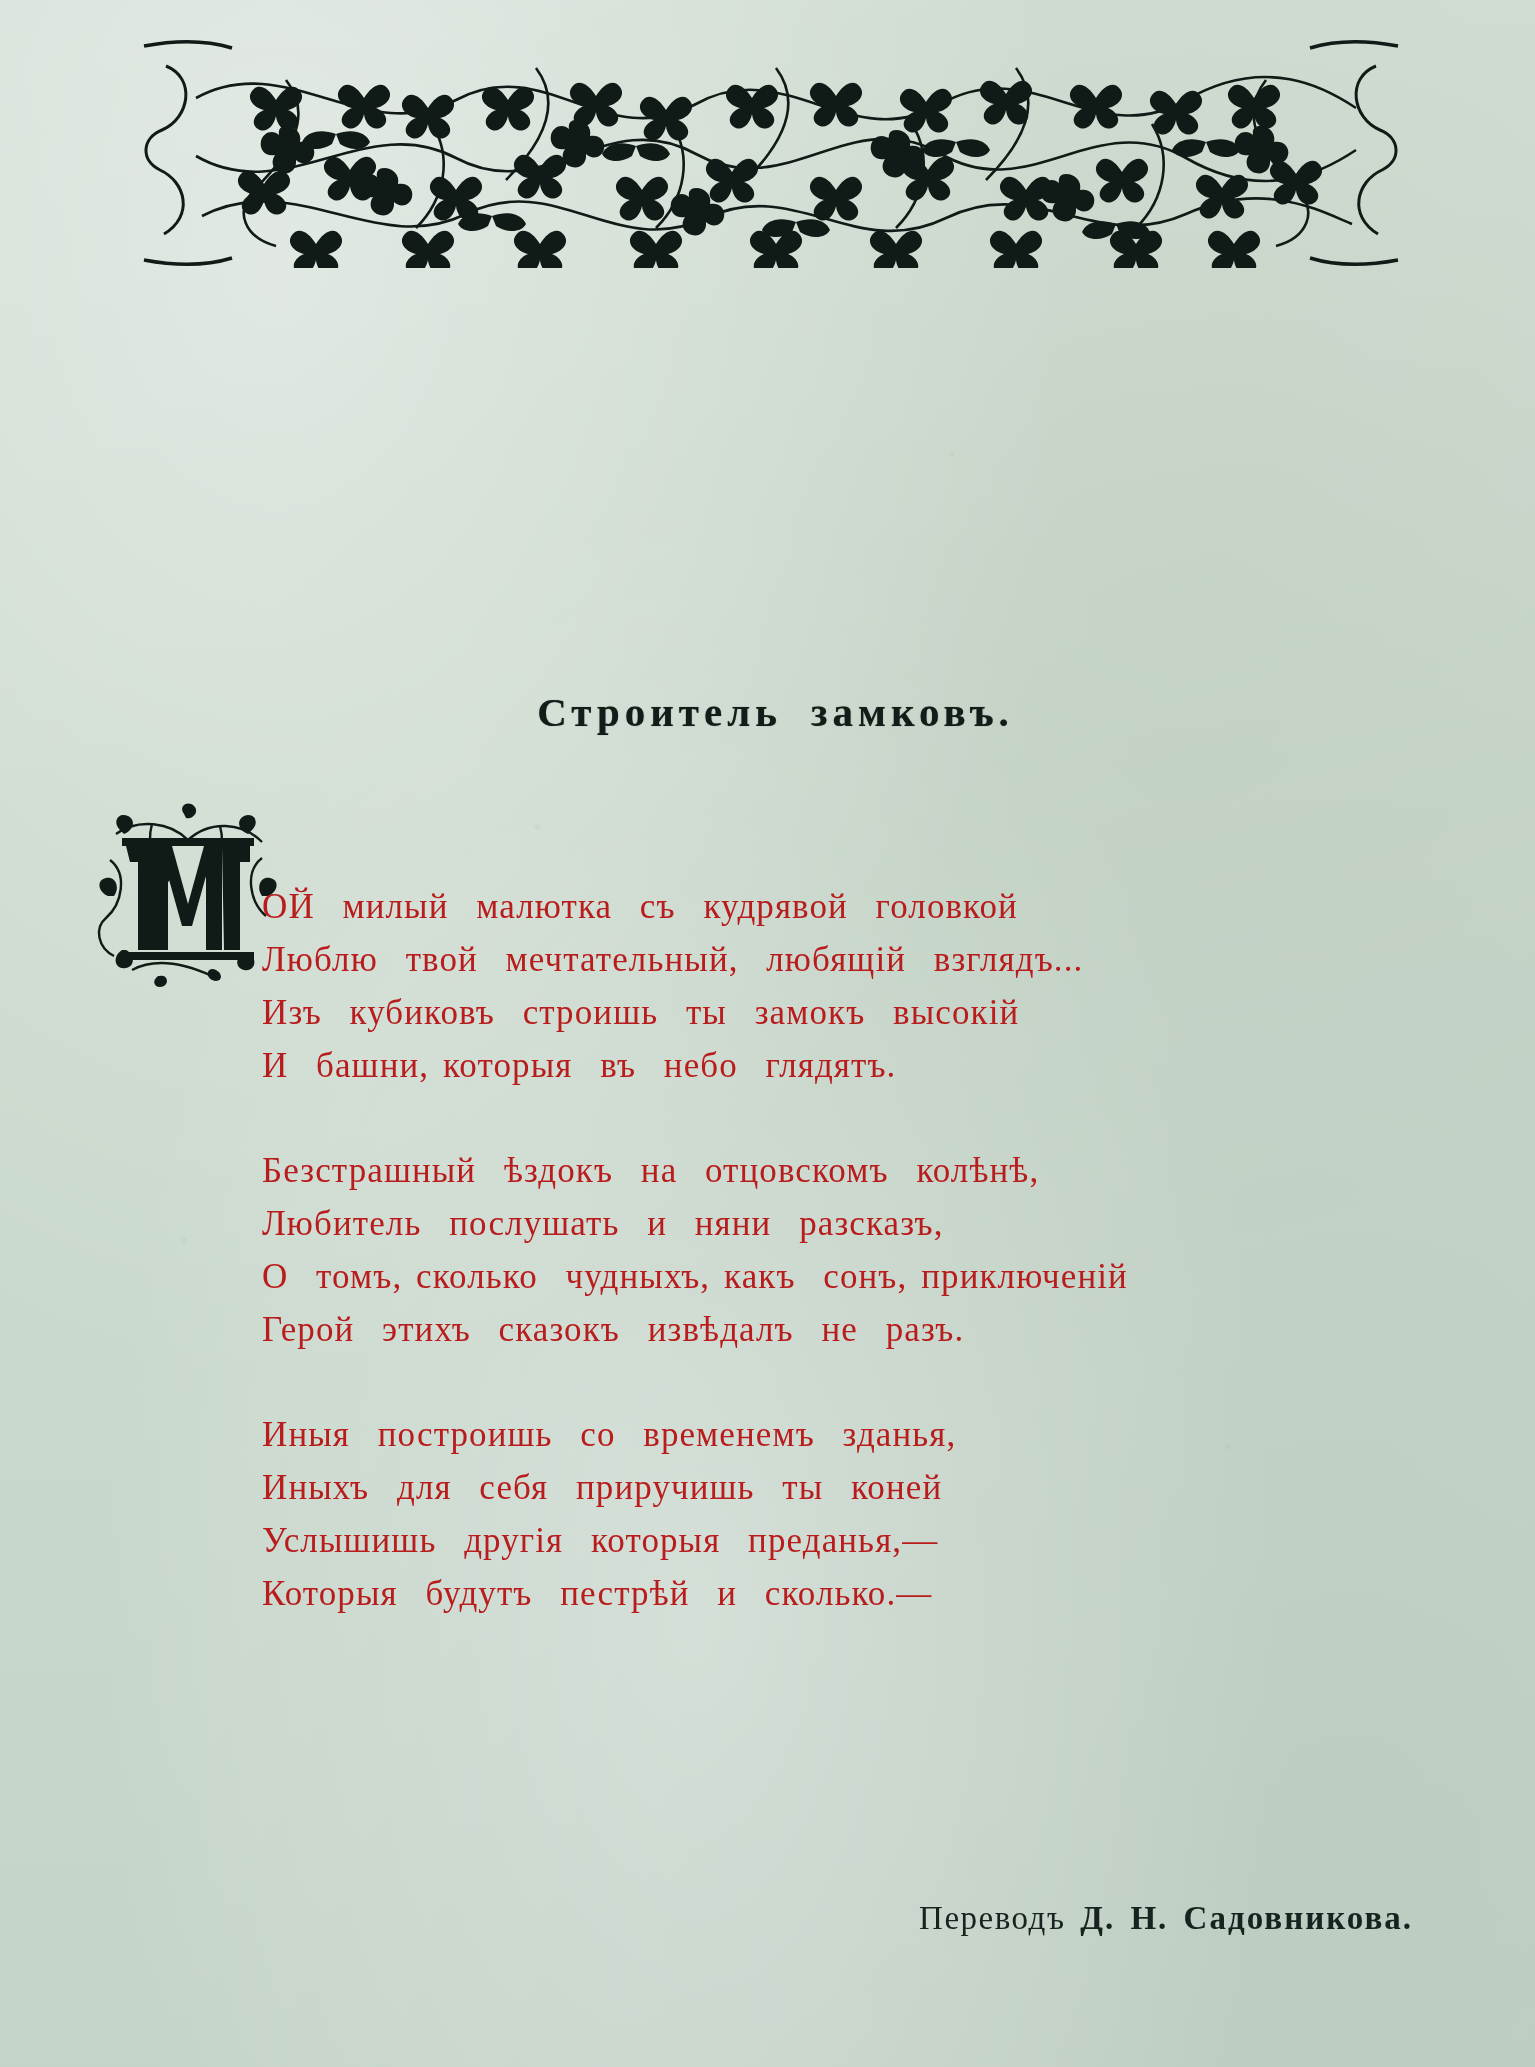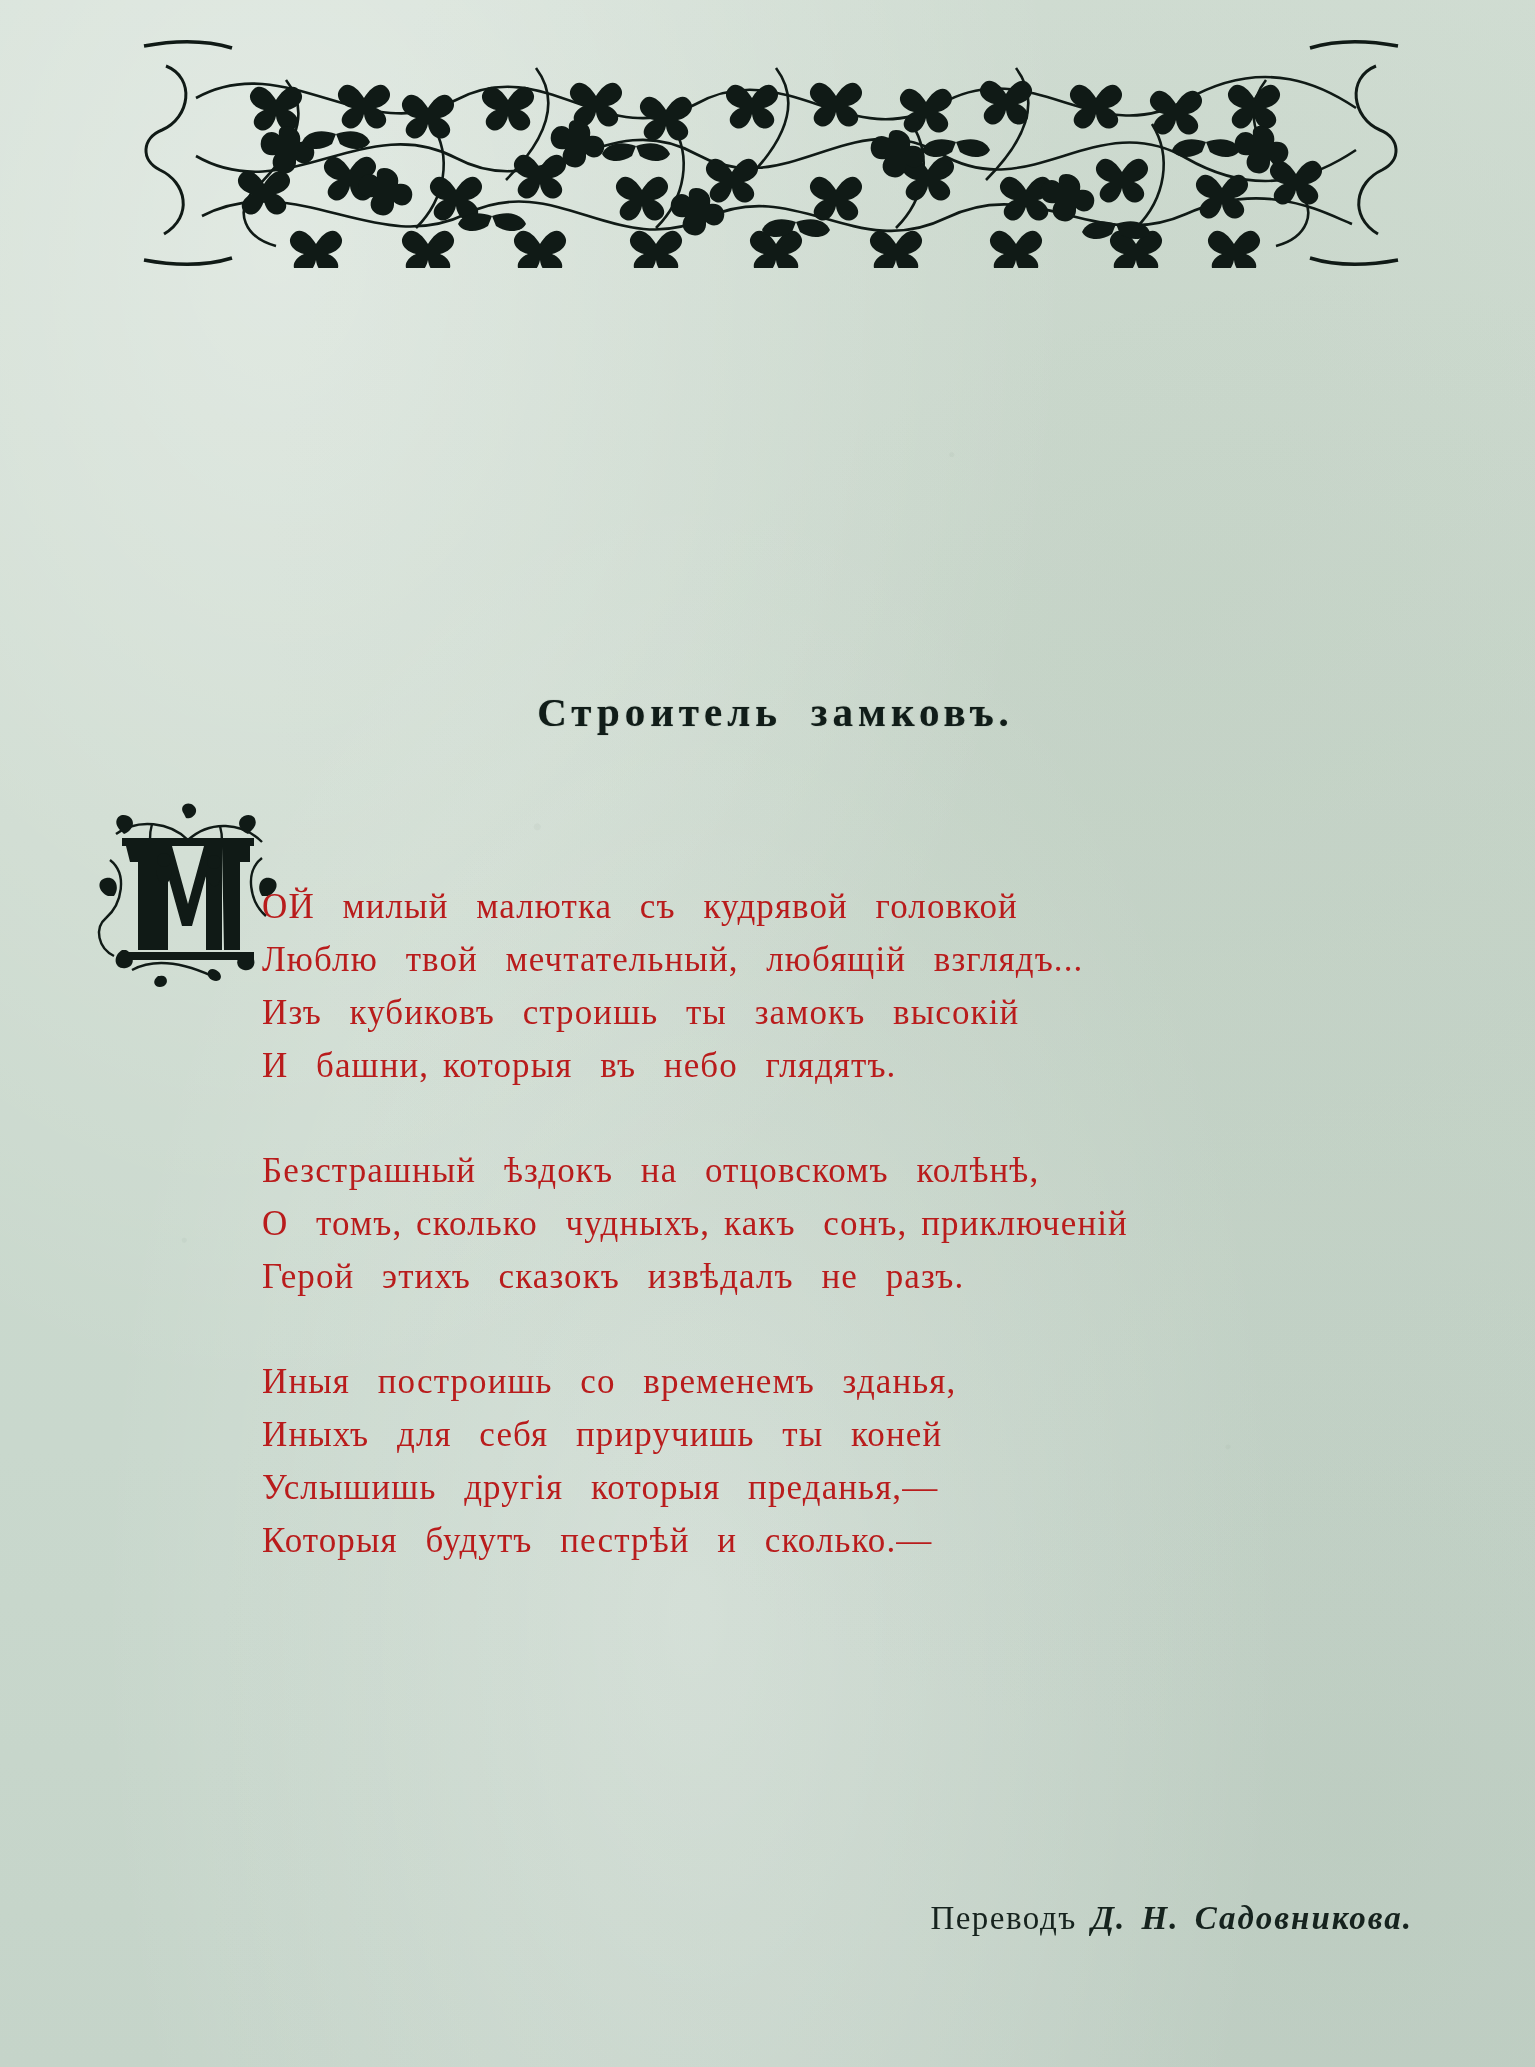--- a/index.html
+++ b/index.html
@@ -106,21 +106,20 @@
     right: 122px;
     top: 1900px;
     text-align: right;
     font-family: "Liberation Serif", serif;
     font-size: 33px;
     letter-spacing: 1.5px;
     word-spacing: 5px;
     color: #16231e;
   }
   .credit .name {
-    font-style: italic;
     font-weight: 700;
     letter-spacing: 2px;
     margin-top: 10px;
   }
 </style>
 </head>
 <body>
 
 <div class="page">
   <div class="content">
@@ -270,20 +269,21 @@
 
       <div class="stanza">
         <div class="line first-line">ОЙ  милый  малютка  съ  кудрявой  головкой</div>
         <div class="line">Люблю  твой  мечтательный,  любящiй  взглядъ...</div>
         <div class="line">Изъ  кубиковъ  строишь  ты  замокъ  высокiй</div>
         <div class="line">И  башни, которыя  въ  небо  глядятъ.</div>
       </div>
 
       <div class="stanza">
         <div class="line">Безстрашный  ѣздокъ  на  отцовскомъ  колѣнѣ,</div>
+        <div class="line">Любитель  послушать  и  няни  разсказъ,</div>
         <div class="line">О  томъ, сколько  чудныхъ, какъ  сонъ, приключенiй</div>
         <div class="line">Герой  этихъ  сказокъ  извѣдалъ  не  разъ.</div>
       </div>
 
       <div class="stanza">
         <div class="line">Иныя  построишь  со  временемъ  зданья,</div>
         <div class="line">Иныхъ  для  себя  приручишь  ты  коней</div>
         <div class="line">Услышишь  другiя  которыя  преданья,—</div>
         <div class="line">Которыя  будутъ  пестрѣй  и  сколько.—</div>
       </div>

